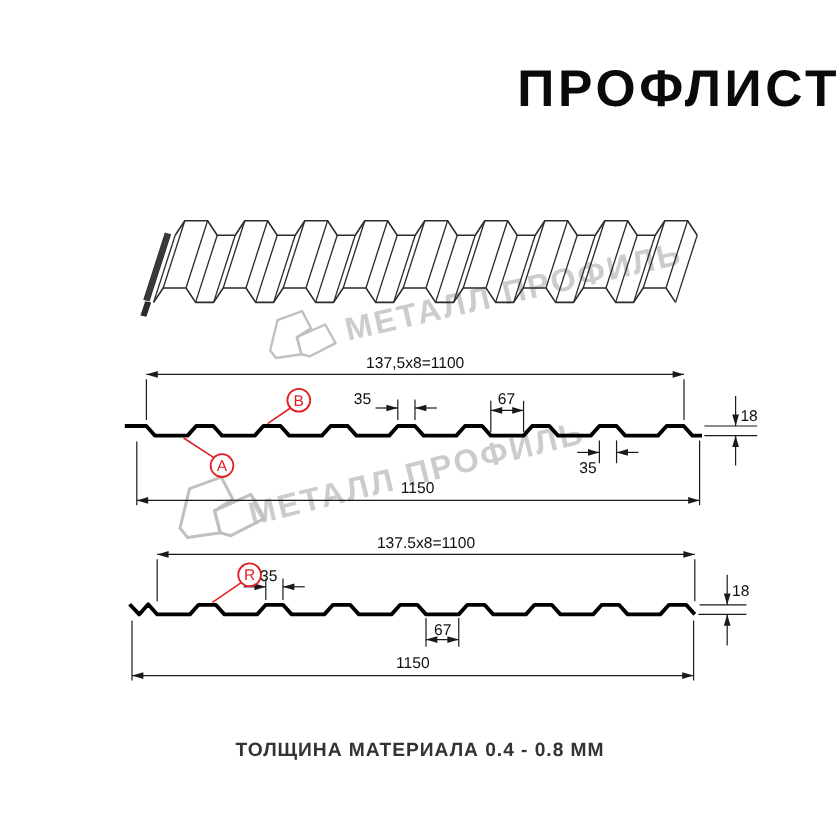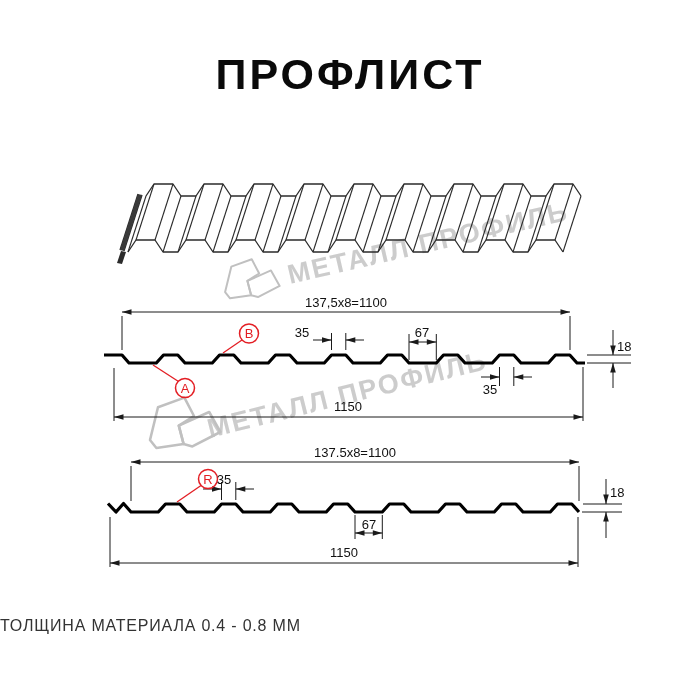--- a/index.html
+++ b/index.html
@@ -1,24 +1,24 @@
 <!DOCTYPE html>
 <html style="--red: #e31e24; --ink: #111111; --wm: #c0c0c0;"><head>
 <meta charset="utf-8">
 <style>
   :root{ --red:#e31e24; --ink:#111; --wm:#c0c0c0; }
   html,body{margin:0;padding:0;background:#fff;}
   .page{position:relative;width:700px;height:700px;background:#fff;overflow:hidden;
         font-family:"Liberation Sans",sans-serif;}
-  .title{position:absolute;top:50px;left:0;width:700px;text-align:center;
+  .title{position:absolute;top:50px;left:0;width:700px;text-align:right;
          font-size:43px;font-weight:bold;letter-spacing:3px;color:#0a0a0a;}
   .subtitle{position:absolute;top:98px;left:0;width:700px;text-align:center;
          font-size:19px;font-weight:normal;letter-spacing:1.5px;color:#1c1c1c;}
-  .footer{position:absolute;top:617px;left:0;width:700px;text-align:left;
-         font-size:16px;font-weight:normal;letter-spacing:.8px;color:#333;}
+  .footer{position:absolute;top:617px;left:0;width:700px;text-align:center;
+         font-size:16px;font-weight:bold;letter-spacing:.8px;color:#333;}
   svg.draw{position:absolute;left:0;top:0;}
   svg text{font-family:"Liberation Sans",sans-serif;font-size:13px;fill:var(--ink);}
   svg text.red-label{fill:var(--red);font-size:13px;}
   svg text.wm-text{font-size:27px;font-weight:bold;letter-spacing:2px;fill:var(--wm);opacity:.8;}
 </style>
 </head>
 <body>
 
 <div class="page">
 

